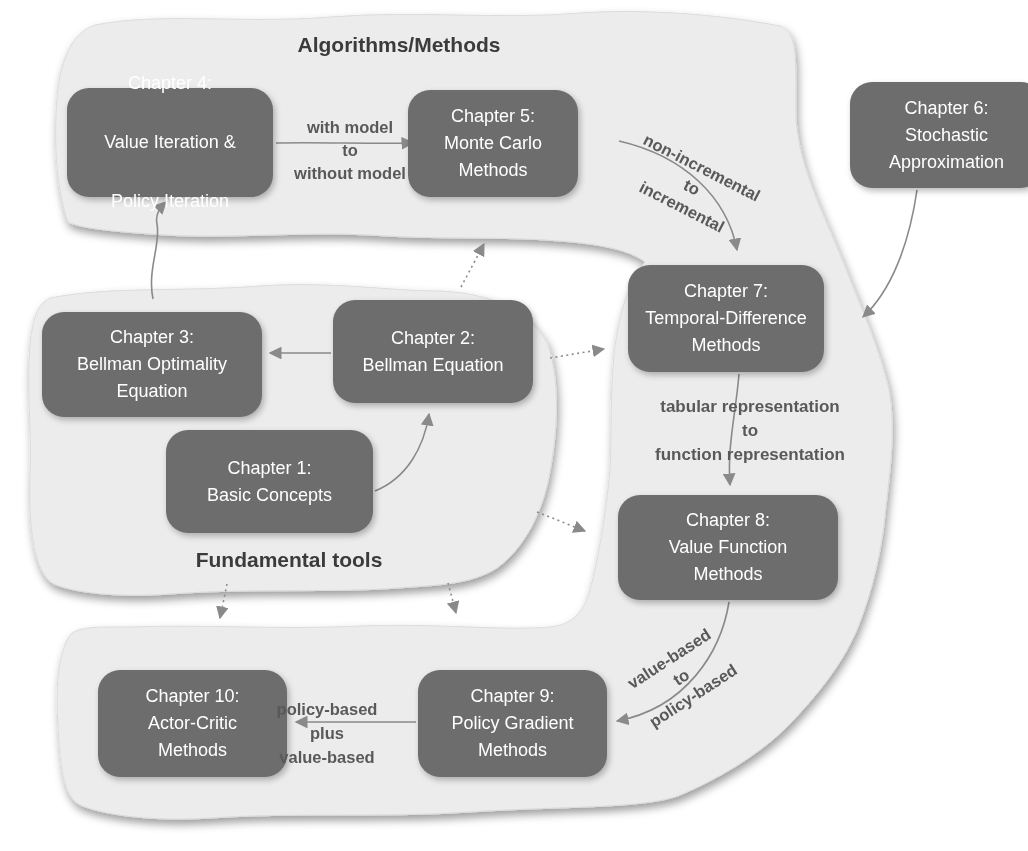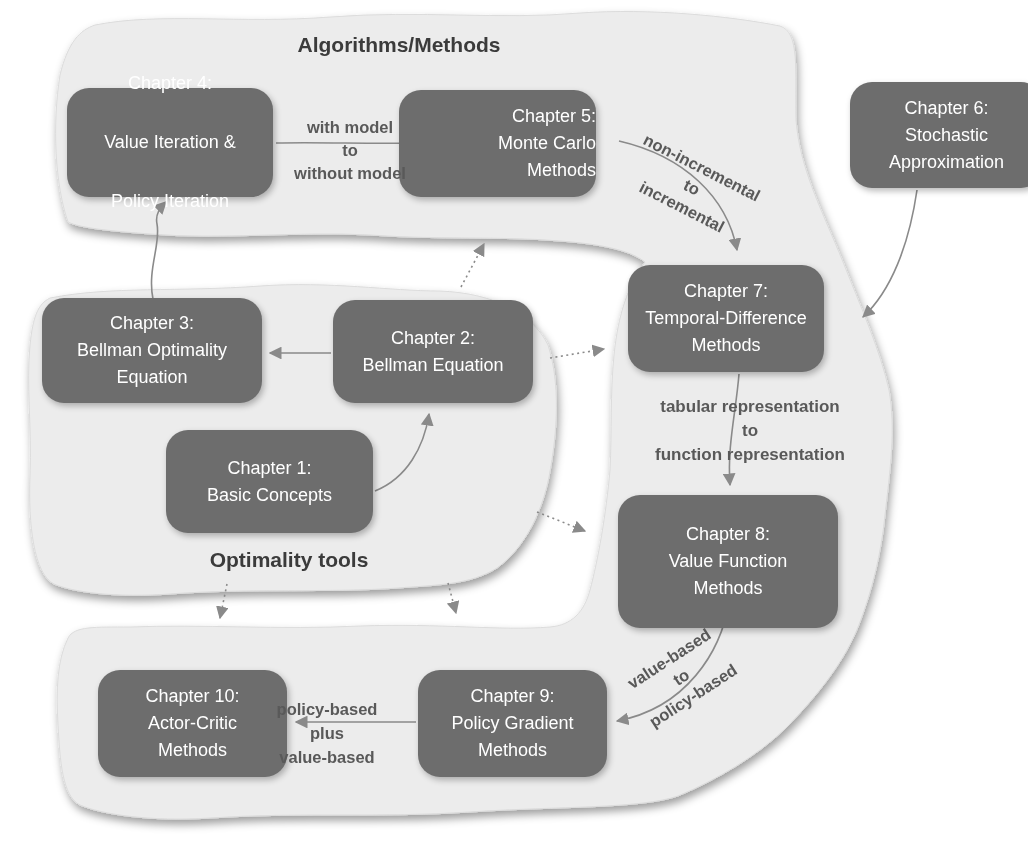--- a/index.html
+++ b/index.html
@@ -101,58 +101,58 @@
     <path class="arrow" marker-end="url(#ah)" d="M 375,491 C 407,478 424,447 429,414"></path>
 
     <path class="arrow dotted" marker-end="url(#ah)" d="M 461,287 L 484,244"></path>
     <path class="arrow dotted" marker-end="url(#ah)" d="M 550,358 L 604,349"></path>
     <path class="arrow dotted" marker-end="url(#ah)" d="M 537,512 L 585,531"></path>
     <path class="arrow dotted" marker-end="url(#ah)" d="M 227,584 L 220,618"></path>
     <path class="arrow dotted" marker-end="url(#ah)" d="M 448,583 L 456,613"></path>
   </svg>
 
   <div class="sec-title" style="left:399px; top:33px;">Algorithms/Methods</div>
-  <div class="sec-title" style="left:289px; top:548px;">Optimality tools</div>
+  <div class="sec-title" style="left:289px; top:548px;">Fundamental tools</div>
 
   <div class="box" style="left:67px;  top:88px;  width:206px; height:109px;gap:32px;">
     <span>Chapter 4:</span>
     <span>Value Iteration &amp;</span>
     <span>Policy Iteration</span>
   </div>
-  <div class="box" style="left:399px; top:90px;  width:197px; height:107px;align-items:flex-end;">
+  <div class="box" style="left:408px; top:90px;  width:170px; height:107px;">
     <span>Chapter 5:</span>
     <span>Monte Carlo</span>
     <span>Methods</span>
   </div>
   <div class="box" style="left:850px; top:82px;  width:193px; height:106px;">
     <span>Chapter 6:</span>
     <span>Stochastic</span>
     <span>Approximation</span>
   </div>
   <div class="box" style="left:628px; top:265px; width:196px; height:107px;">
     <span>Chapter 7:</span>
     <span>Temporal-Difference</span>
     <span>Methods</span>
   </div>
-  <div class="box" style="left:618px; top:495px; width:220px; height:133px;">
+  <div class="box" style="left:618px; top:495px; width:220px; height:105px;">
     <span>Chapter 8:</span>
     <span>Value Function</span>
     <span>Methods</span>
   </div>
   <div class="box" style="left:418px; top:670px; width:189px; height:107px;align-items:center;">
     <span>Chapter 9:</span>
     <span>Policy Gradient</span>
     <span>Methods</span>
   </div>
   <div class="box" style="left:98px;  top:670px; width:189px; height:107px;">
     <span>Chapter 10:</span>
     <span>Actor-Critic</span>
     <span>Methods</span>
   </div>
-  <div class="box" style="left:42px;  top:298px; width:220px; height:105px;">
+  <div class="box" style="left:42px;  top:312px; width:220px; height:105px;">
     <span>Chapter 3:</span>
     <span>Bellman Optimality</span>
     <span>Equation</span>
   </div>
   <div class="box" style="left:333px; top:300px; width:200px; height:103px;">
     <span>Chapter 2:</span>
     <span>Bellman Equation</span>
   </div>
   <div class="box" style="left:166px; top:430px; width:207px; height:103px;">
     <span>Chapter 1:</span>

